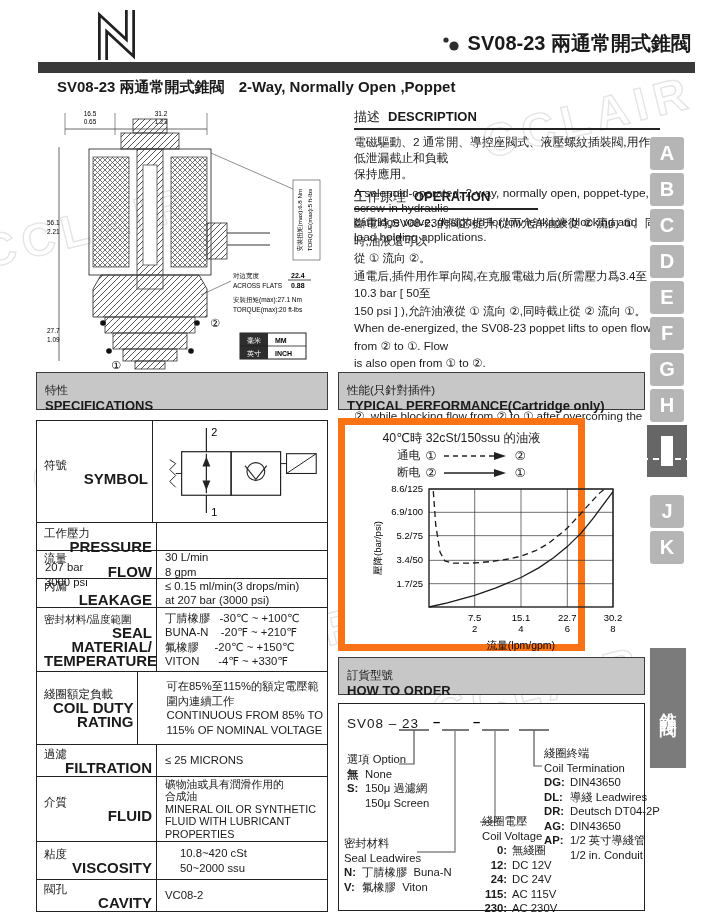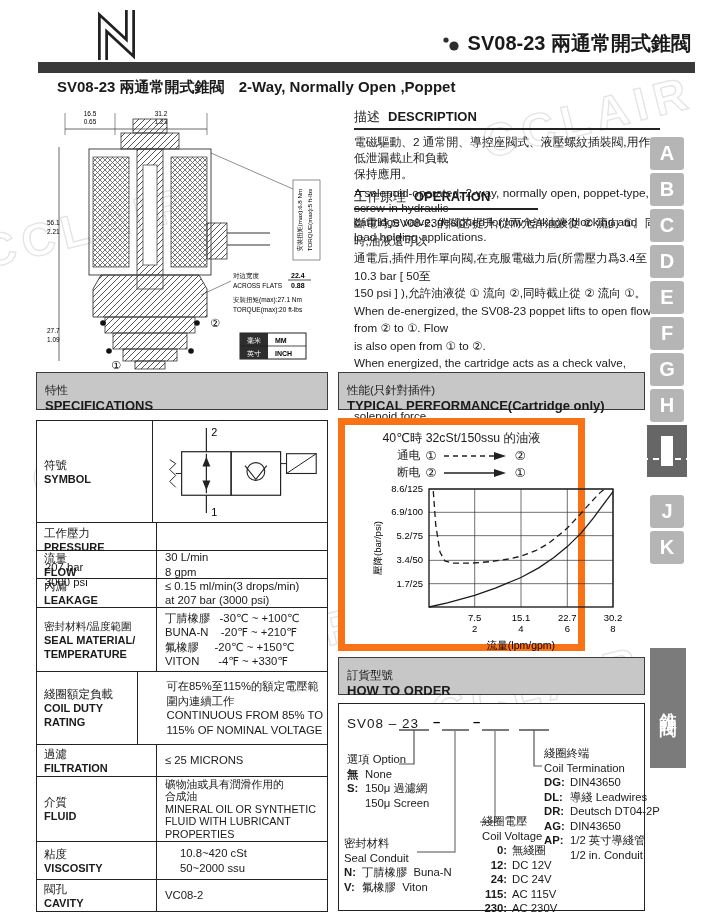--- a/index.html
+++ b/index.html
@@ -28,21 +28,21 @@
   .secbar .zh{font-size:11.5px;display:block;}
   .secbar .en{font-size:13px;font-weight:bold;display:block;}
   
   .spec-table{position:absolute;left:36px;top:420px;width:292px;border:1.2px solid #222;
       box-sizing:border-box;z-index:2;background:#fff;}
   .trow{display:flex;border-top:1px solid #222;box-sizing:border-box;}
   .trow:first-child{border-top:none;}
   .tlabel{width:120px;border-right:1px solid #222;box-sizing:border-box;padding:3px 4px 3px 7px;
       display:flex;flex-direction:column;justify-content:center;}
   .tlabel .zh{font-size:11.5px;line-height:14px;}
-  .tlabel .en{font-size:11px;font-weight:bold;line-height:14px;}
+  .tlabel .en{font-size:15px;font-weight:bold;line-height:14px;text-align:right;}
   .tval{flex:1;padding:3px 4px 3px 8px;display:flex;flex-direction:column;justify-content:center;}
   .tval div{font-size:11.3px;line-height:14.5px;white-space:pre;}
   .tval.small div{font-size:10.8px;line-height:12.6px;}
   
   .panel{position:absolute;left:338px;width:247px;border:7px solid #f97316;box-sizing:border-box;
       background:#fff;z-index:2;}
   .chart-title{text-align:center;font-size:12.3px;padding-top:5px;}
   .legend-row{display:flex;justify-content:center;align-items:center;gap:5px;font-size:11.5px;height:17px;}
   .circ{font-size:12.5px;}
   
@@ -181,20 +181,21 @@
   <div class="zhline" style="margin-bottom:4px;">保持應用。</div>
   <div class="enline">A solenoid-operated, 2-way, normally open, poppet-type, screw-in hydraulic</div>
   <div class="enline">cartridge valve, designed for low leakage blocking and load holding applications.</div>
 </div>
 
 <div class="rcol" style="top:188px;">
   <div class="seclabel" style="width:60%;">
     <span class="zh">工作原理</span><span class="en">OPERATION</span>
   </div>
   <div class="opline">斷電時,SV08-23的閥芯提升,從而允許油液從 ② 流向 ①。同時,油液還可以</div>
+  <div class="opline">從 ① 流向 ②。</div>
   <div class="opline">通電后,插件用作單向閥,在克服電磁力后(所需壓力爲3.4至10.3 bar [ 50至</div>
   <div class="opline">150 psi ] ),允許油液從 ① 流向 ②,同時截止從 ② 流向 ①。</div>
   <div class="opline">When de-energized, the SV08-23 poppet lifts to open flow from ② to ①. Flow</div>
   <div class="opline">is also open from ① to ②.</div>
   <div class="opline">When energized, the cartridge acts as a check valve, allowing flow from ① to</div>
   <div class="opline">②, while blocking flow from ② to ① after overcoming the solenoid force</div>
   <div class="opline">( requires 3.4 to 10.3 bar [ 50 to 150 psi ] ).</div>
 </div>
 
 <div class="secbar" style="left:36px;top:372px;width:292px;height:38px;">
@@ -405,21 +406,21 @@
 
   <div class="oblock" style="left:8px;top:48px;">
     <div class="orow t"><span>選項</span>&nbsp;<span>Option</span></div>
     <div class="orow"><span class="okey">無</span><span>None</span></div>
     <div class="orow"><span class="okey">S:</span><span>150μ 過濾網</span></div>
     <div class="orow"><span class="okey"></span><span>150μ Screen</span></div>
   </div>
 
   <div class="oblock" style="left:5px;top:132px;">
     <div class="orow t"><span>密封材料</span></div>
-    <div class="orow t"><span>Seal Conduit</span></div>
+    <div class="orow t"><span>Seal Leadwires</span></div>
     <div class="orow"><span class="okey">N:</span><span>丁腈橡膠  Buna-N</span></div>
     <div class="orow"><span class="okey">V:</span><span>氟橡膠  Viton</span></div>
   </div>
 
   <div class="oblock" style="left:138px;top:110px;">
     <div class="orow t" style="padding-left:5px;"><span>綫圈電壓</span></div>
     <div class="orow t" style="padding-left:5px;"><span>Coil Voltage</span></div>
     <div class="orow"><span class="okey w30">0:</span><span>無綫圈</span></div>
     <div class="orow"><span class="okey w30">12:</span><span>DC 12V</span></div>
     <div class="orow"><span class="okey w30">24:</span><span>DC 24V</span></div>

